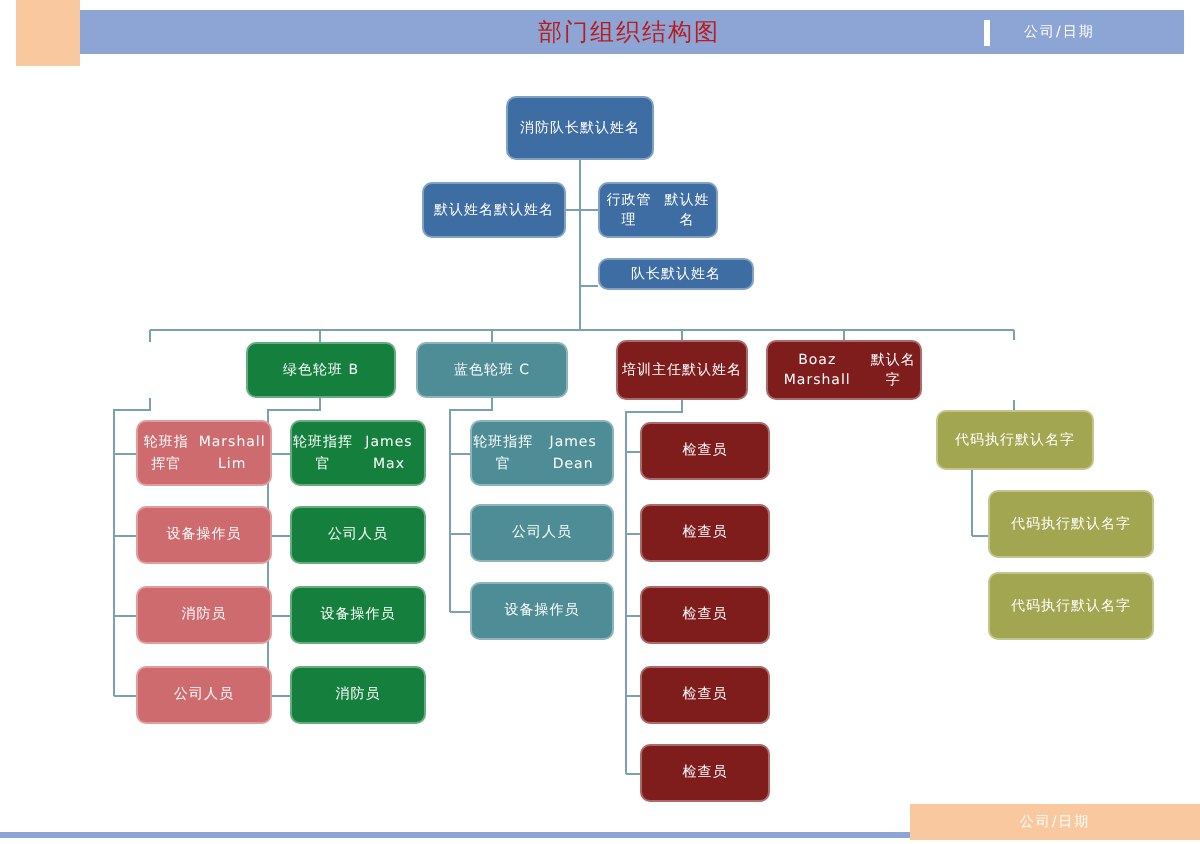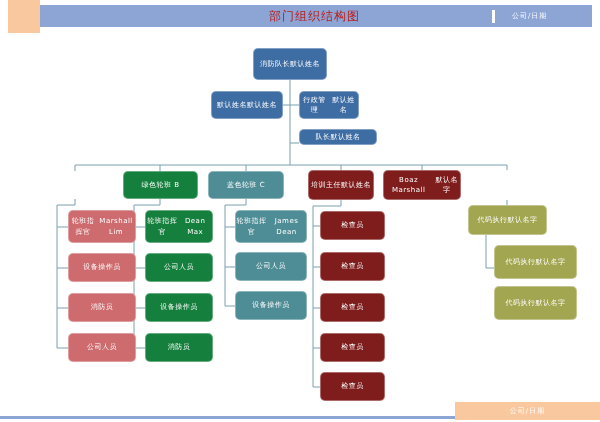--- a/index.html
+++ b/index.html
@@ -123,21 +123,21 @@
   </div>
   <div class="node red" style="left:68px;top:293px;width:68px;height:29px">
     <span>消防员</span>
   </div>
   <div class="node red" style="left:68px;top:333px;width:68px;height:29px">
     <span>公司人员</span>
   </div>
 
   <div class="node green" style="left:145px;top:210px;width:68px;height:33px">
     <span>轮班指挥官</span>
-    <span>Dean Max</span>
+    <span>James Max</span>
   </div>
   <div class="node green" style="left:145px;top:253px;width:68px;height:29px">
     <span>公司人员</span>
   </div>
   <div class="node green" style="left:145px;top:293px;width:68px;height:29px">
     <span>设备操作员</span>
   </div>
   <div class="node green" style="left:145px;top:333px;width:68px;height:29px">
     <span>消防员</span>
   </div>

